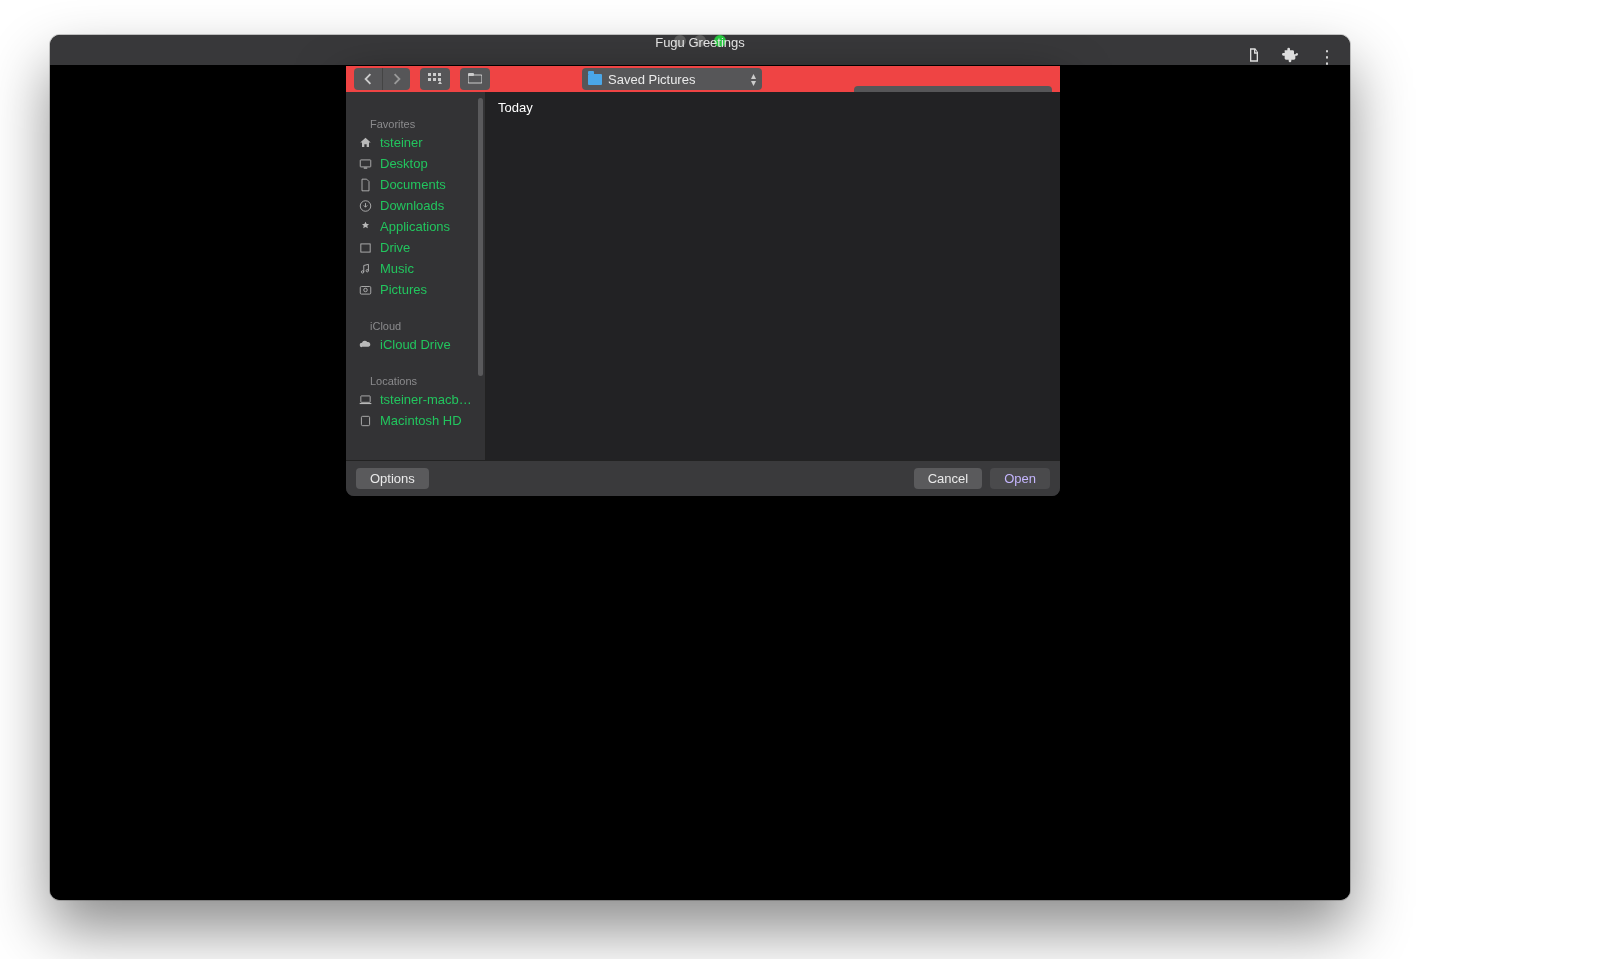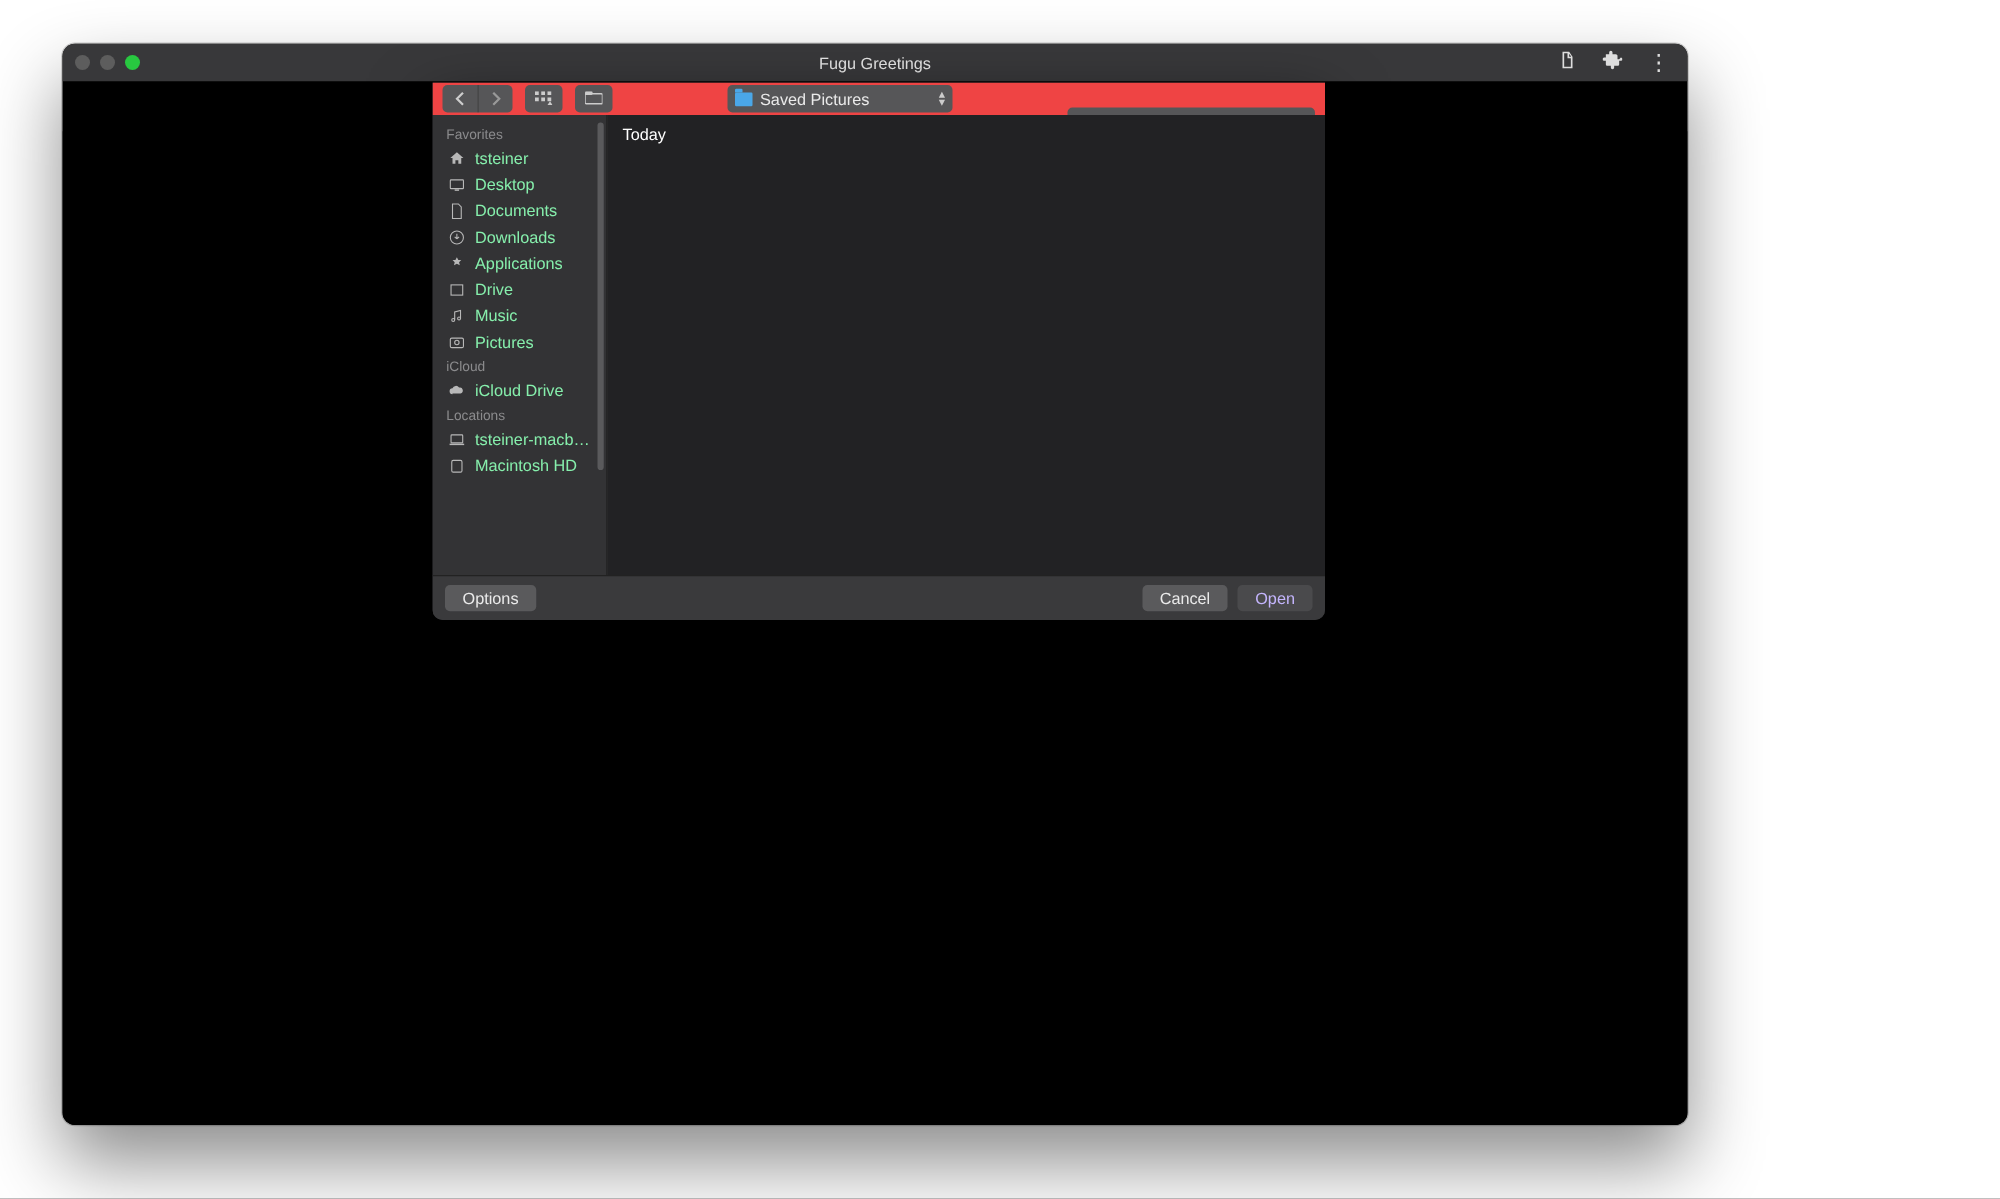--- a/index.html
+++ b/index.html
@@ -3,21 +3,21 @@
 <meta charset="utf-8">
 <style>
   * { box-sizing: border-box; margin: 0; padding: 0; font-family: -apple-system, "Helvetica Neue", Arial, sans-serif; }
   body { background: #fff; width: 1600px; height: 959px; position: relative; }
 
   .window {
     position: absolute; left: 50px; top: 35px; width: 1300px; height: 865px;
     background: #000; border-radius: 10px; overflow: hidden;
     box-shadow: 0 30px 60px rgba(0,0,0,.45), 0 0 0 1px rgba(0,0,0,.2);
   }
-  .titlebar { height: 30px; background: #38383a; display:flex; align-items:center; padding: 0 10px; position: relative; }
+  .titlebar { height: 30px; background: #38383a; display:flex; align-items:center; padding: 0 10px; position: relative; flex-direction: column; }
   .traffic { display:flex; gap:8px; }
   .dot { width:12px; height:12px; border-radius:50%; }
   .dot.close { background:#5d5d5d; }
   .dot.min { background:#5d5d5d; }
   .dot.max { background:#28c840; }
   .title { position:absolute; left:50%; transform:translateX(-50%); color:#e6e6e6; font-size:13px; }
   .title-right { margin-left:auto; display:flex; gap:20px; align-items:center; color:#ddd; }
   .title-right svg { width:16px; height:16px; fill:#ddd; }
   .dots-v { font-size:18px; line-height:1; color:#ddd; padding-right:4px; }
 
@@ -53,22 +53,22 @@
   .loc-arrows { position:absolute; right:6px; color:#ccc; font-size:10px; line-height:7px; }
   .search { background:#565658; border-radius:4px; height:22px; width:198px; display:flex; align-items:center; padding:0 6px; gap:20px;margin-top:36px; }
   .search svg { width:13px; height:13px; fill:#a8a8a8; }
   .search input { background:transparent; border:none; outline:none; color:#ccc; font-size:13px; width:100%; }
   .search input::placeholder { color:#8a8a8a; }
 
   .sheet-body { flex:1; display:flex; min-height:0; }
   .sidebar { width:140px; background:#333335; overflow-y:auto; padding:6px 0 6px 0; border-right:1px solid #222; position:relative;}
   .side-scroll { position:absolute; right:2px; top:6px; bottom:6px; width:5px; }
   .side-thumb { position:absolute; right:0; top:0; width:5px; height:78%; background:#5a5a5c; border-radius:3px;}
-  .side-group { padding:4px 11px 2px; color:#8b8b8d; font-size:11px; }
-  .side-item { display:flex; align-items:center; gap:7px; padding:3px 10px 3px 12px; color:#86efac; cursor:pointer; white-space:nowrap; overflow:hidden; text-overflow:ellipsis;}
+  .side-group { padding:4px 24px 2px; color:#8b8b8d; font-size:11px;margin-top:16px; }
+  .side-item { display:flex; align-items:center; gap:7px; padding:3px 10px 3px 12px; color:#22c55e; cursor:pointer; white-space:nowrap; overflow:hidden; text-overflow:ellipsis;}
   .side-item svg { width:15px; height:14px; fill:#b8b8b8; flex:none;}
   .content { flex:1; background:#222224; display:flex; flex-direction:column; }
   .content-head { padding:8px 12px 4px; color:#fff; font-weight:400; font-size:13px; }
   .items { padding:6px 12px; display:flex; flex-wrap:wrap; gap:16px; align-content:flex-start;}
   .file { width:72px; display:flex; flex-direction:column; align-items:center; gap:6px; cursor:pointer;}
   .thumb { width:56px; height:56px; background:#fff; border:1px solid #888; display:flex; align-items:center; justify-content:center;}
   .thumb svg { width:44px; height:44px; }
   .fname { font-size:11.5px; color:#d0d0d0; text-align:center; }
 
   .sheet-bottom { height:36px; background:#3a3a3c; display:flex; align-items:center; padding:0 10px; gap:8px; border-top:1px solid #222;justify-content:center;}

